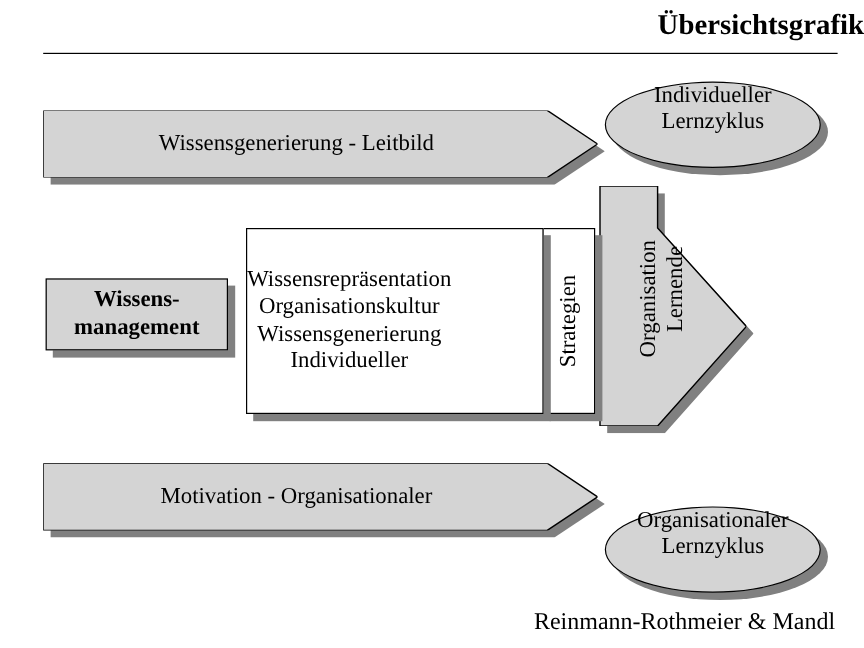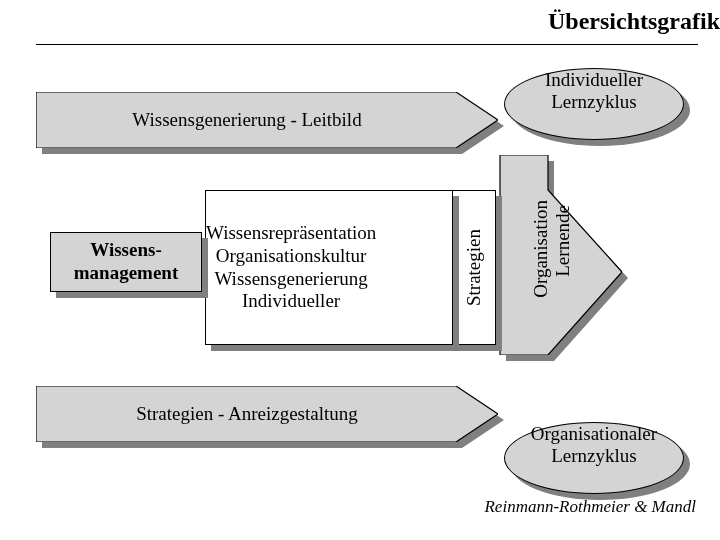--- a/index.html
+++ b/index.html
@@ -154,24 +154,23 @@
     height: 100%;
   }
   .bigarrow-shadow {
     transform: translate(6px, 6px);
   }
 
   
   .credit {
     position: absolute;
     right: 24px;
-    bottom: 23px;
-    font-size: 17px;
-    font-family: "Liberation Serif", serif;
-    font-style: italic;
+    bottom: 10px;
+    font-size: 20px;
+    font-family: "Liberation Serif", serif;
   }
 
   .nowrap { white-space: nowrap; }
 </style>
 </head>
 <body>
 
 <div id="stage">
 
   <div class="title">Übersichtsgrafik</div>
@@ -220,38 +219,38 @@
     <div class="rect white left-text">
       <div>
         <div class="nowrap">Wissensrepräsentation</div>
         <div class="nowrap">Organisationskultur</div>
         <div class="nowrap">Wissensgenerierung</div>
         <div class="nowrap">Individueller</div>
       </div>
     </div>
   </div>
 
-  <div class="rect-wrap" style="left:38px; top:232px; width:152px; height:60px;margin-left:12px;">
+  <div class="rect-wrap" style="left:38px; top:232px; width:152px; height:60px;">
     <div class="rect-shadow"></div>
     <div class="rect">
       <div>
         <div class="nowrap" style="font-weight:bold;">Wissens-</div>
         <div class="nowrap" style="font-weight:bold;">management</div>
       </div>
     </div>
   </div>
 
   <div class="banner-wrap" style="left:36px; top:386px; width:462px; height:56px;">
     <svg class="banner-shadow" viewBox="0 0 462 56" preserveAspectRatio="none">
       <polygon points="0,0 420,0 462,28 420,56 0,56" fill="#808080"></polygon>
     </svg>
     <svg class="banner" viewBox="0 0 462 56" preserveAspectRatio="none">
       <polygon points="0,0 420,0 462,28 420,56 0,56" fill="#d4d4d4" stroke="#000000" stroke-width="1.2"></polygon>
     </svg>
-    <div class="banner-label">Strategien - Anreizgestaltung</div>
+    <div class="banner-label">Motivation - Organisationaler</div>
   </div>
 
   <div class="ellipse-wrap" style="left:504px; top:422px; width:180px; height:72px;">
     <div class="ellipse-shadow"></div>
     <div class="ellipse">
       <div>
         <div class="nowrap">Organisationaler</div>
         <div class="nowrap">Lernzyklus</div>
       </div>
     </div>

